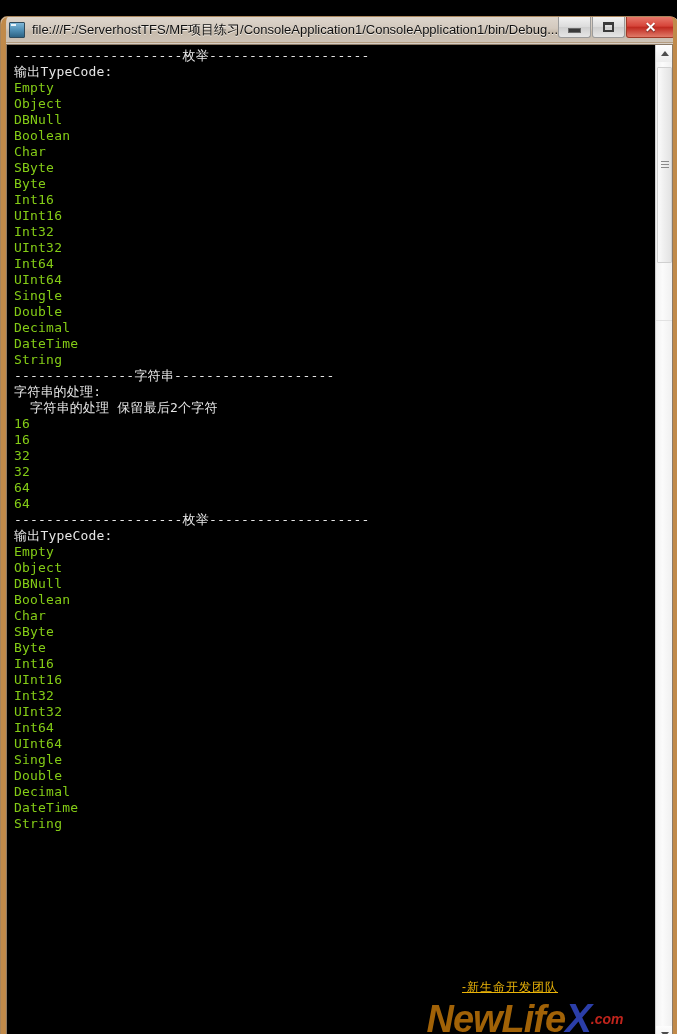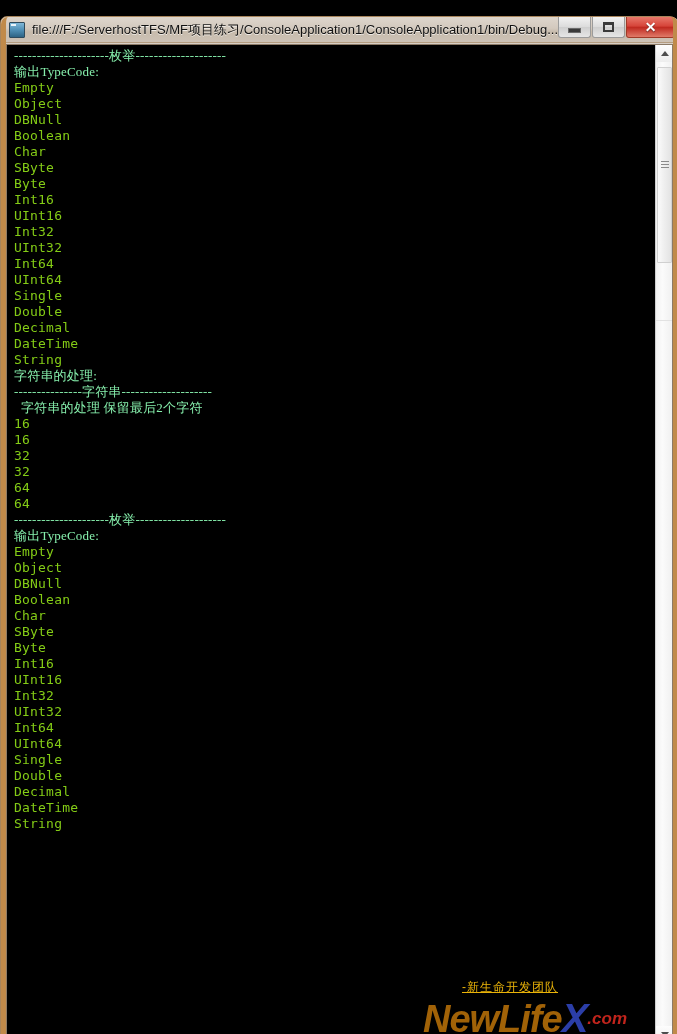--- a/index.html
+++ b/index.html
@@ -155,22 +155,21 @@
   .line {
     font-family: "DejaVu Sans Mono", monospace;
     font-size: 13px;
     line-height: 16px;
     color: #84cc16;
     white-space: pre;
     letter-spacing: 0.2px;
     height: 16px;
   }
   .line.cjk {
-    color: #86efac;
-    font-family: Liberation Serif, serif;
+    color: #e5e5e5;
   }
 
   
   .watermark {
     position: absolute;
     right: 22px;
     bottom: 4px;
     width: 250px;
     text-align: center;
     pointer-events: none;
@@ -194,21 +193,21 @@
     letter-spacing: -1px;
     white-space: nowrap;
   }
   .wm-new { color: #a16207; }
   .wm-x {
     color: #2b3ea8;
     font-size: 40px;
   }
   .wm-com {
     color: #c0241c;
-    font-size: 17px;
+    font-size: 14px;
     font-weight: bold;
     vertical-align: 8px;
     letter-spacing: 0px;
   }
 
   
   .scrollbar {
     position: absolute;
     right: 0;
     top: 0;
@@ -309,22 +308,22 @@
         <div class="line">UInt16</div>
         <div class="line">Int32</div>
         <div class="line">UInt32</div>
         <div class="line">Int64</div>
         <div class="line">UInt64</div>
         <div class="line">Single</div>
         <div class="line">Double</div>
         <div class="line">Decimal</div>
         <div class="line">DateTime</div>
         <div class="line">String</div>
+        <div class="line cjk">---------------字符串--------------------</div>
         <div class="line cjk">字符串的处理:</div>
-        <div class="line cjk">---------------字符串--------------------</div>
         <div class="line cjk">  字符串的处理 保留最后2个字符</div>
         <div class="line">16</div>
         <div class="line">16</div>
         <div class="line">32</div>
         <div class="line">32</div>
         <div class="line">64</div>
         <div class="line">64</div>
         <div class="line cjk">---------------------枚举--------------------</div>
         <div class="line cjk">输出TypeCode:</div>
         <div class="line">Empty</div>

